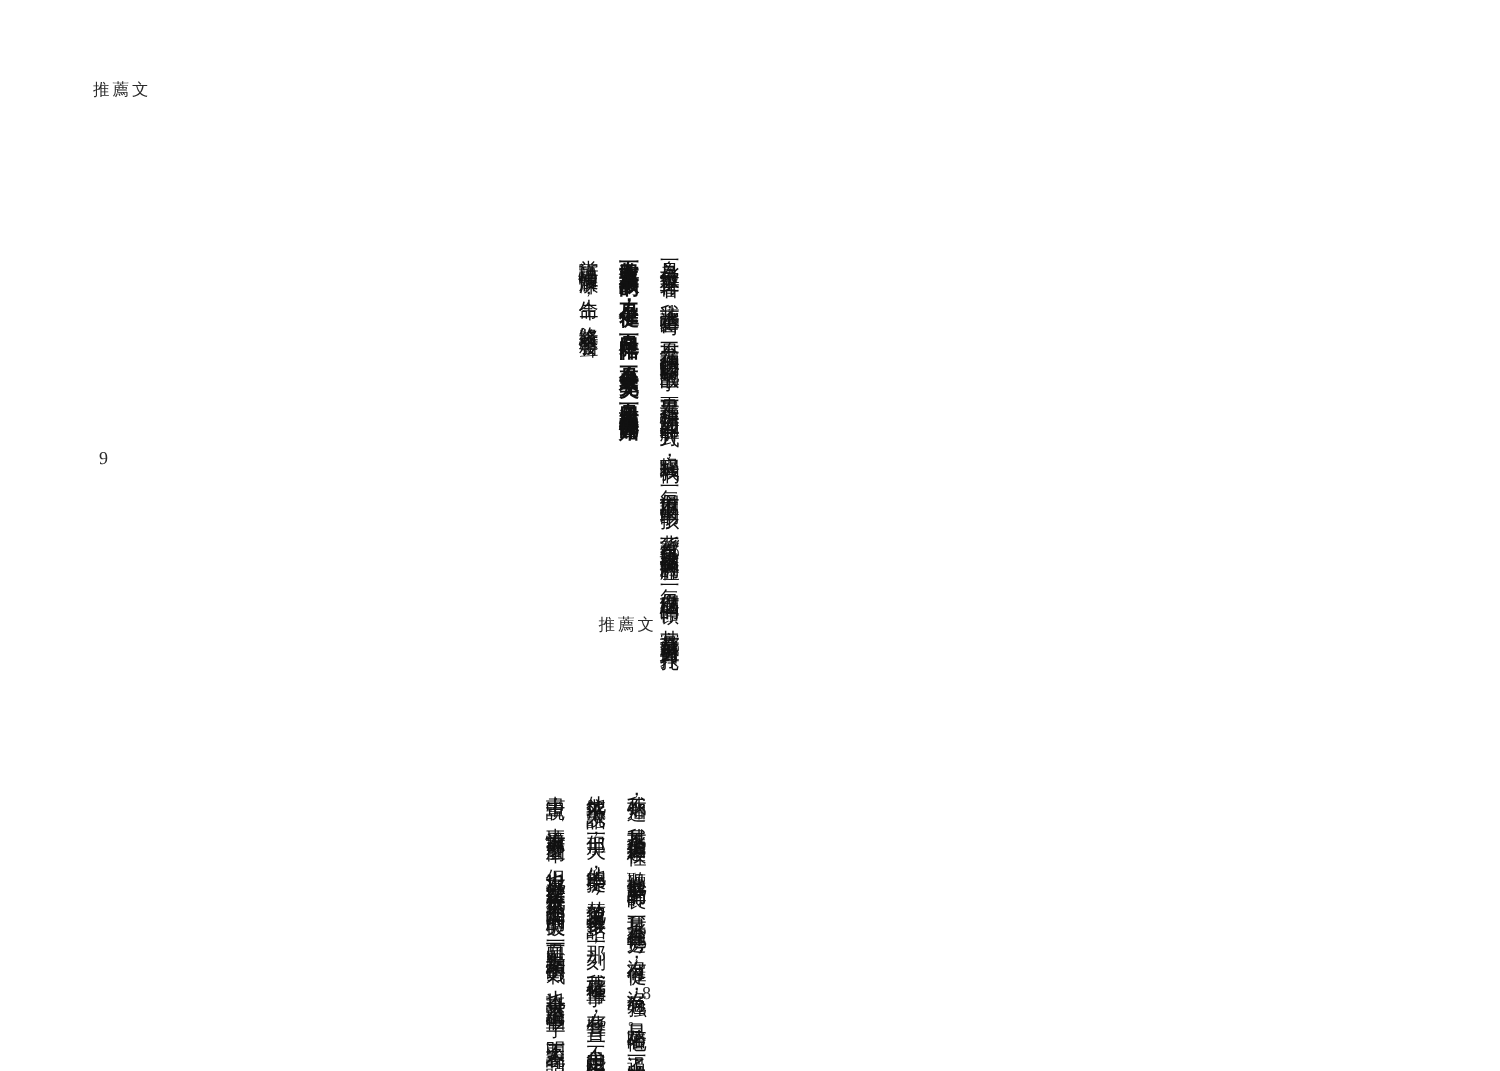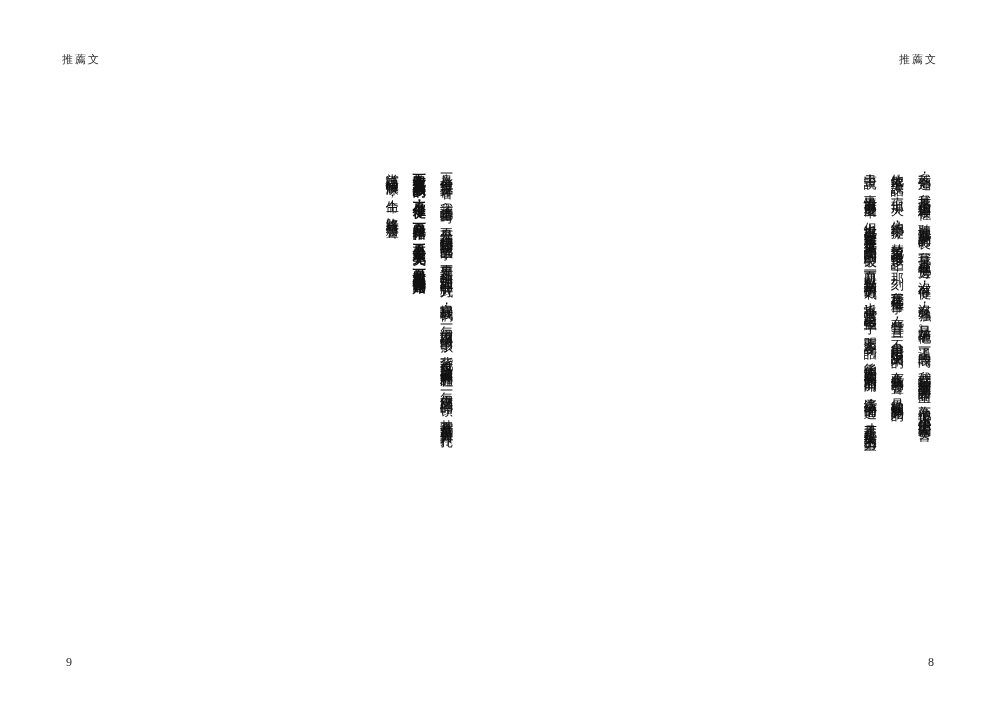--- a/index.html
+++ b/index.html
@@ -12,21 +12,21 @@
     height: 714px;
     font-family: "Liberation Serif", "DejaVu Serif", serif;
     color: #1a1a1a;
     overflow: hidden;
   }
   .spread {
     position: relative;
     width: 1000px;
     height: 714px;
     display: flex;
-    flex-direction: row;
+    flex-direction: column;
   }
   .page {
     position: relative;
     width: 500px;
     height: 714px;
     box-sizing: border-box;
   }
   .page-left  { padding: 52px 40px 40px 62px; }
   .page-right { padding: 52px 62px 40px 40px; }
 

